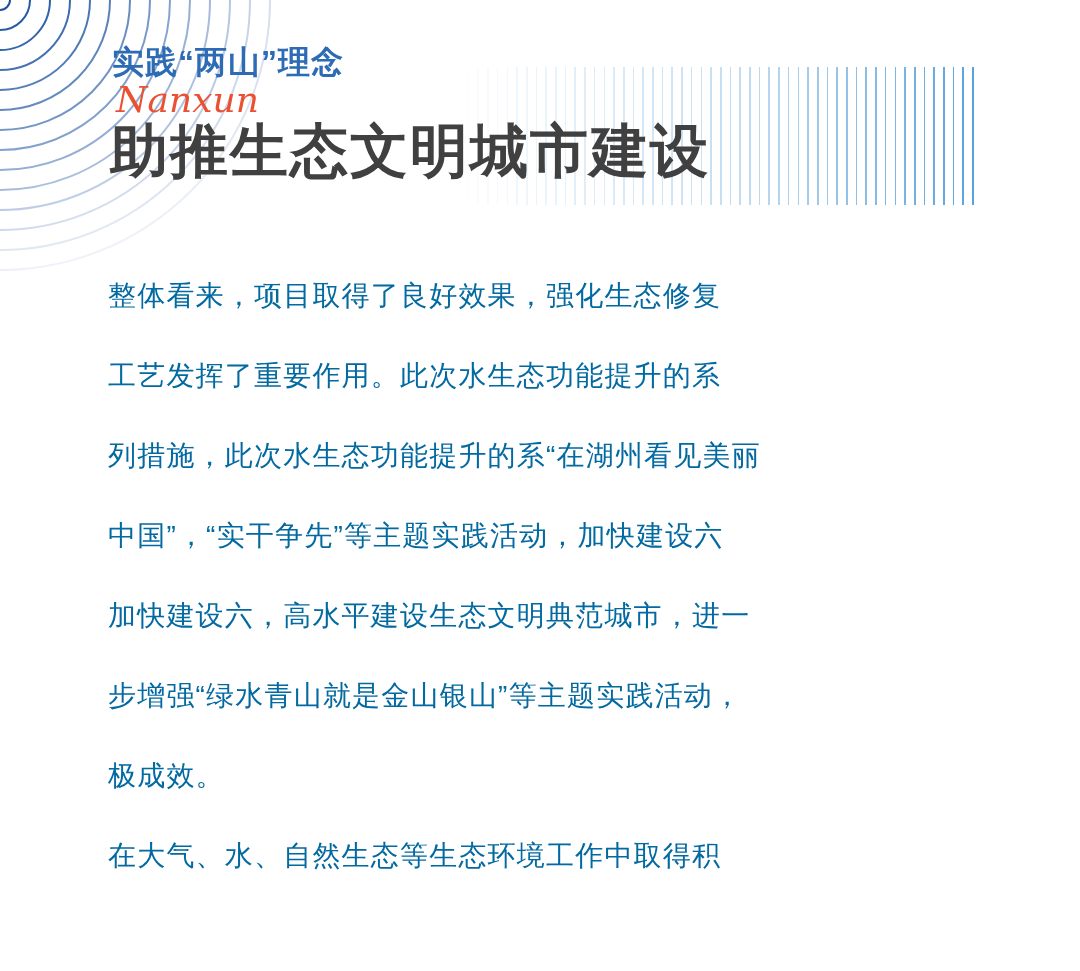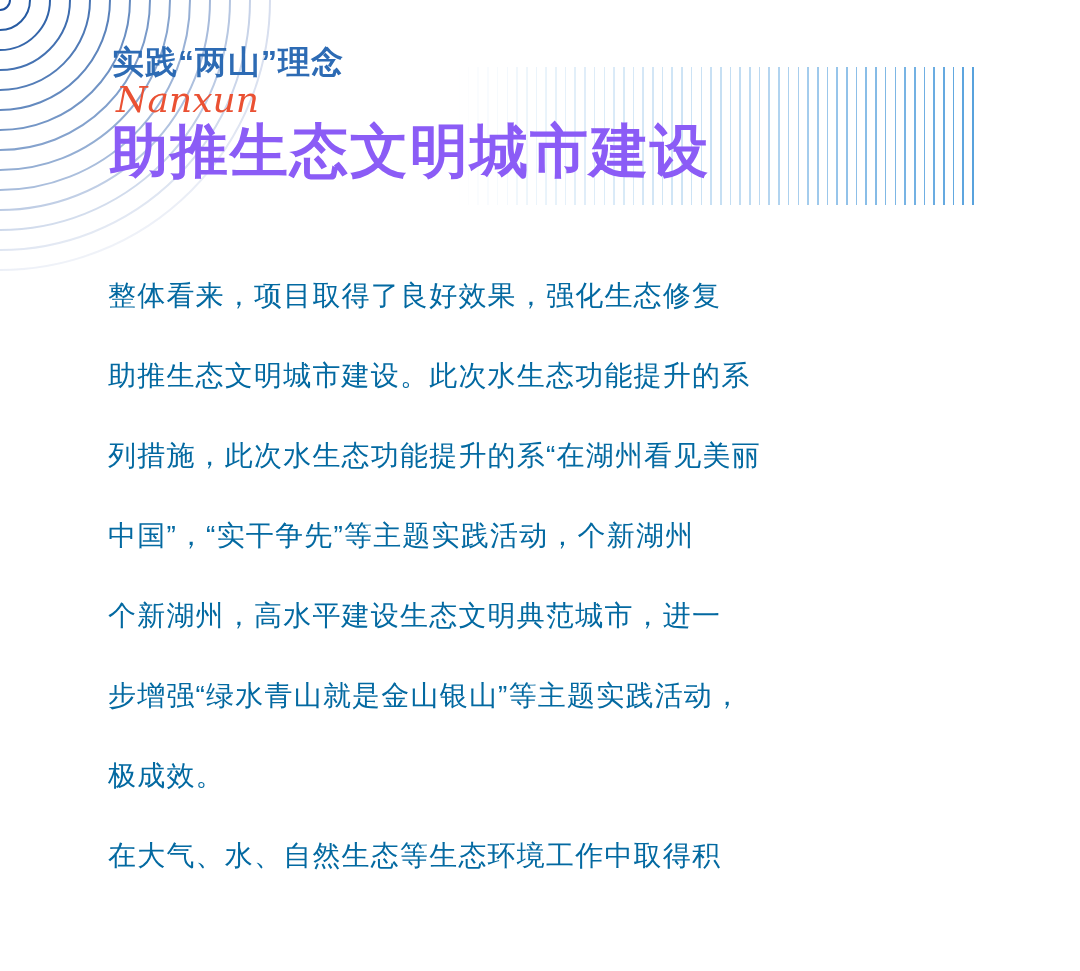--- a/index.html
+++ b/index.html
@@ -77,21 +77,21 @@
   }
   .title{
     position:absolute;
     left:110px;
     top:120px;
     z-index:3;
     font-size:58px;
     line-height:1.08;
     font-weight:900;
     letter-spacing:2px;
-    color:#8b5cf6;
+    color:#404040;
     white-space:nowrap;
   }
   .body-text{
     position:absolute;
     left:108px;
     top:256px;
     width:880px;
     z-index:2;
     font-size:28px;
     line-height:80px;
@@ -140,22 +140,22 @@
   <div class="stripes"></div>
 
   <div class="eyebrow">实践“两山”理念</div>
 
   <div class="watermark">Nanxun</div>
 
   <div class="title">助推生态文明城市建设</div>
 
   <div class="body-text">
     <div class="body-line">整体看来，项目取得了良好效果，强化生态修复</div>
-    <div class="body-line">助推生态文明城市建设。此次水生态功能提升的系</div>
+    <div class="body-line">工艺发挥了重要作用。此次水生态功能提升的系</div>
     <div class="body-line">列措施，此次水生态功能提升的系“在湖州看见美丽</div>
-    <div class="body-line">中国”，“实干争先”等主题实践活动，个新湖州</div>
-    <div class="body-line">个新湖州，高水平建设生态文明典范城市，进一</div>
+    <div class="body-line">中国”，“实干争先”等主题实践活动，加快建设六</div>
+    <div class="body-line">加快建设六，高水平建设生态文明典范城市，进一</div>
     <div class="body-line">步增强“绿水青山就是金山银山”等主题实践活动，</div>
     <div class="body-line">极成效。</div>
     <div class="body-line">在大气、水、自然生态等生态环境工作中取得积</div>
   </div>
 
 </div>
 
 </body></html>

